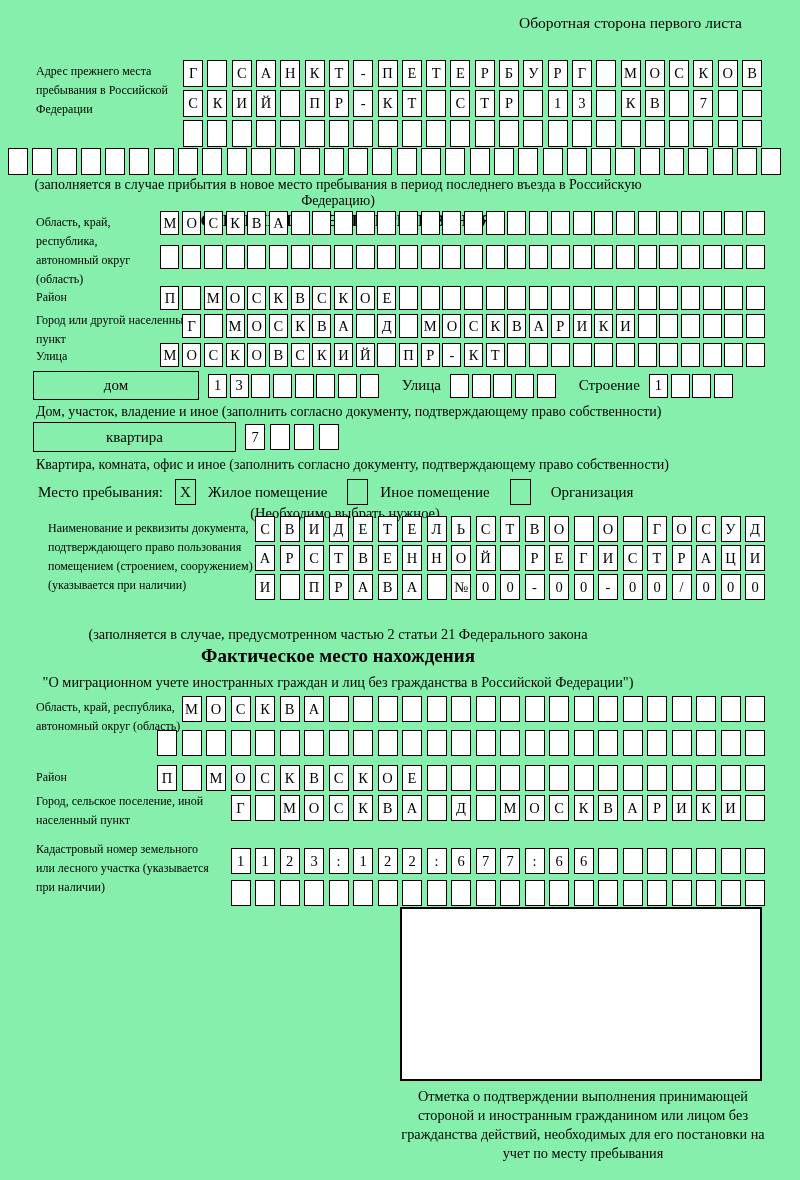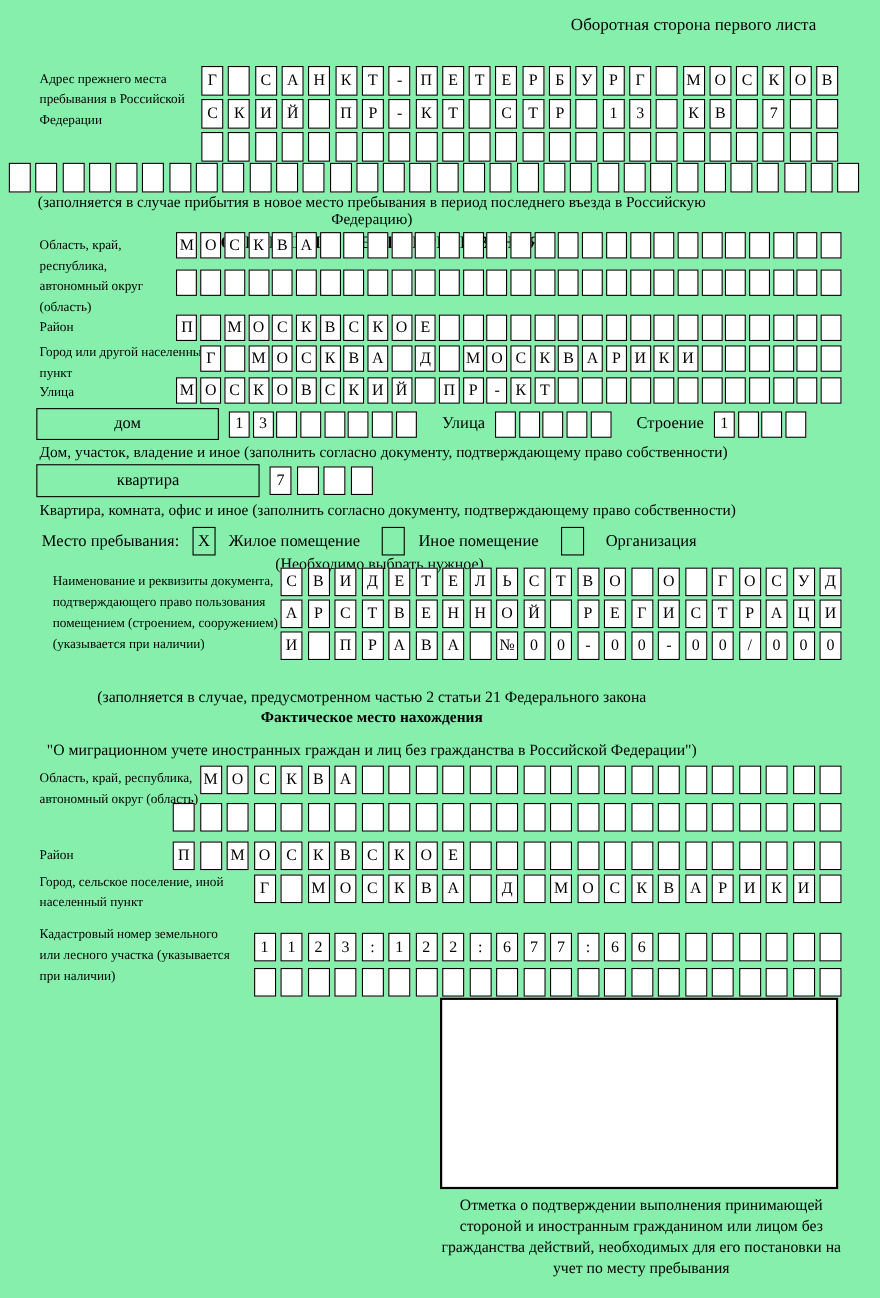--- a/index.html
+++ b/index.html
@@ -429,21 +429,21 @@
       <span class="cell">0</span>
       <span class="cell">-</span>
       <span class="cell">0</span>
       <span class="cell">0</span>
       <span class="cell">/</span>
       <span class="cell">0</span>
       <span class="cell">0</span>
       <span class="cell">0</span>
     </div>
 
-  <div class="abs center bold" style="top:629px;font-size:14px;">Фактическое место нахождения</div>
+  <div class="abs center bold" style="top:629px;font-size:19px;">Фактическое место нахождения</div>
   <div class="abs cap center" style="top:626px;font-size:14.3px;">(заполняется в случае, предусмотренном частью 2 статьи 21 Федерального закона</div>
   <div class="abs cap center" style="top:674px;font-size:14.3px;">"О миграционном учете иностранных граждан и лиц без гражданства в Российской Федерации")</div>
 
   <div class="abs lbl" style="top:698px;left:36px;width:160px;">Область, край, республика, автономный округ (область)</div>
   <div class="row c-f" style="top:696px;right:35px;">
       <span class="cell">М</span>
       <span class="cell">О</span>
       <span class="cell">С</span>
       <span class="cell">К</span>
       <span class="cell">В</span>

